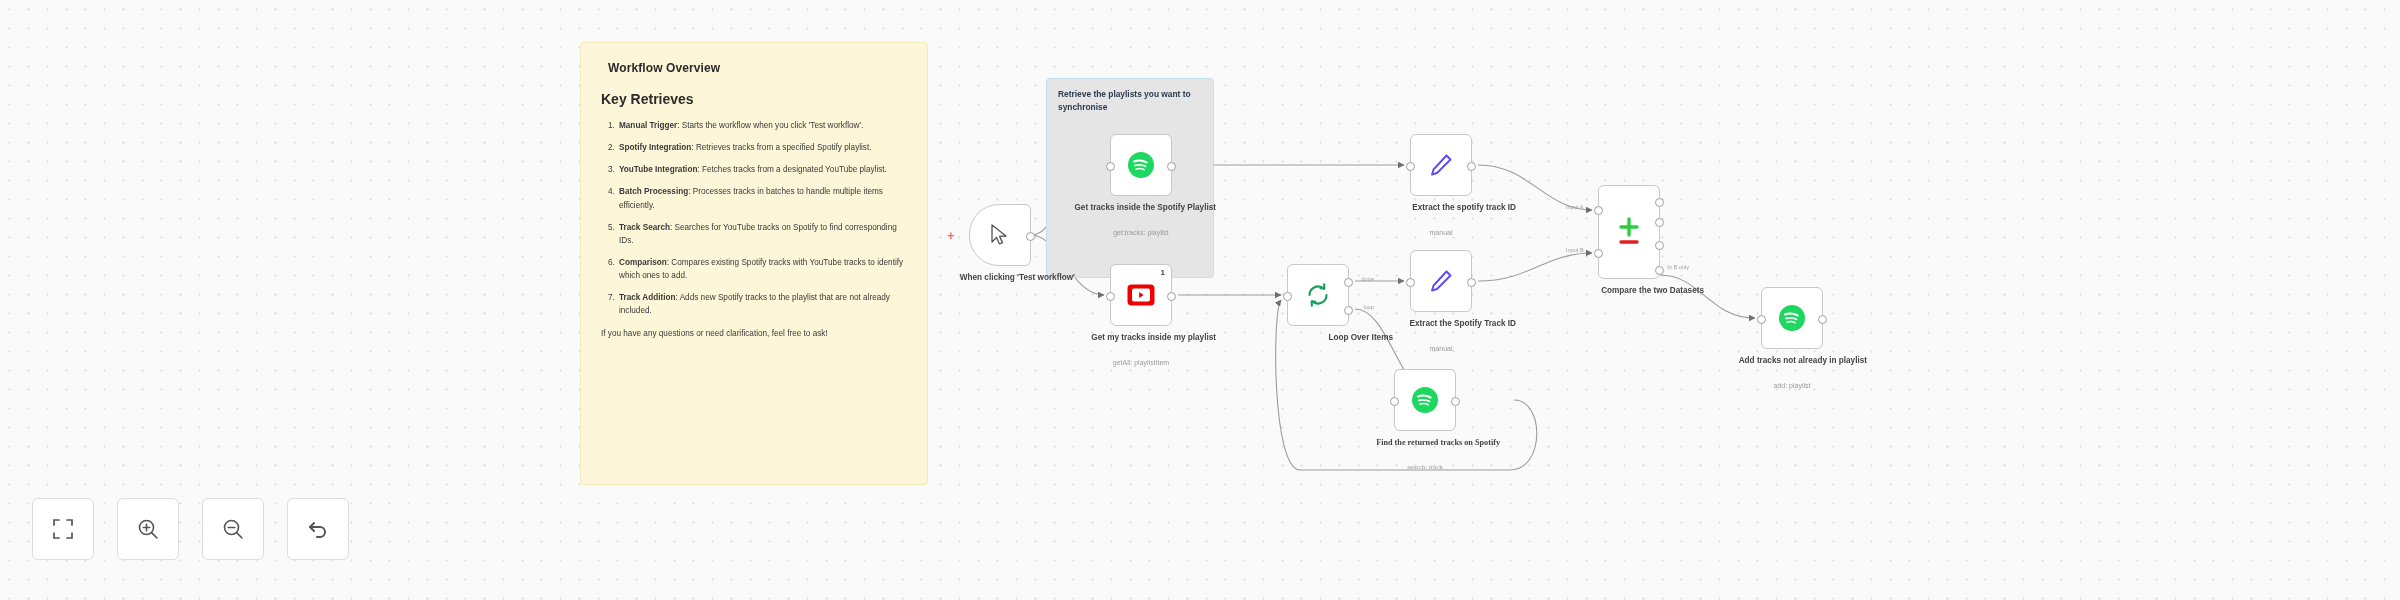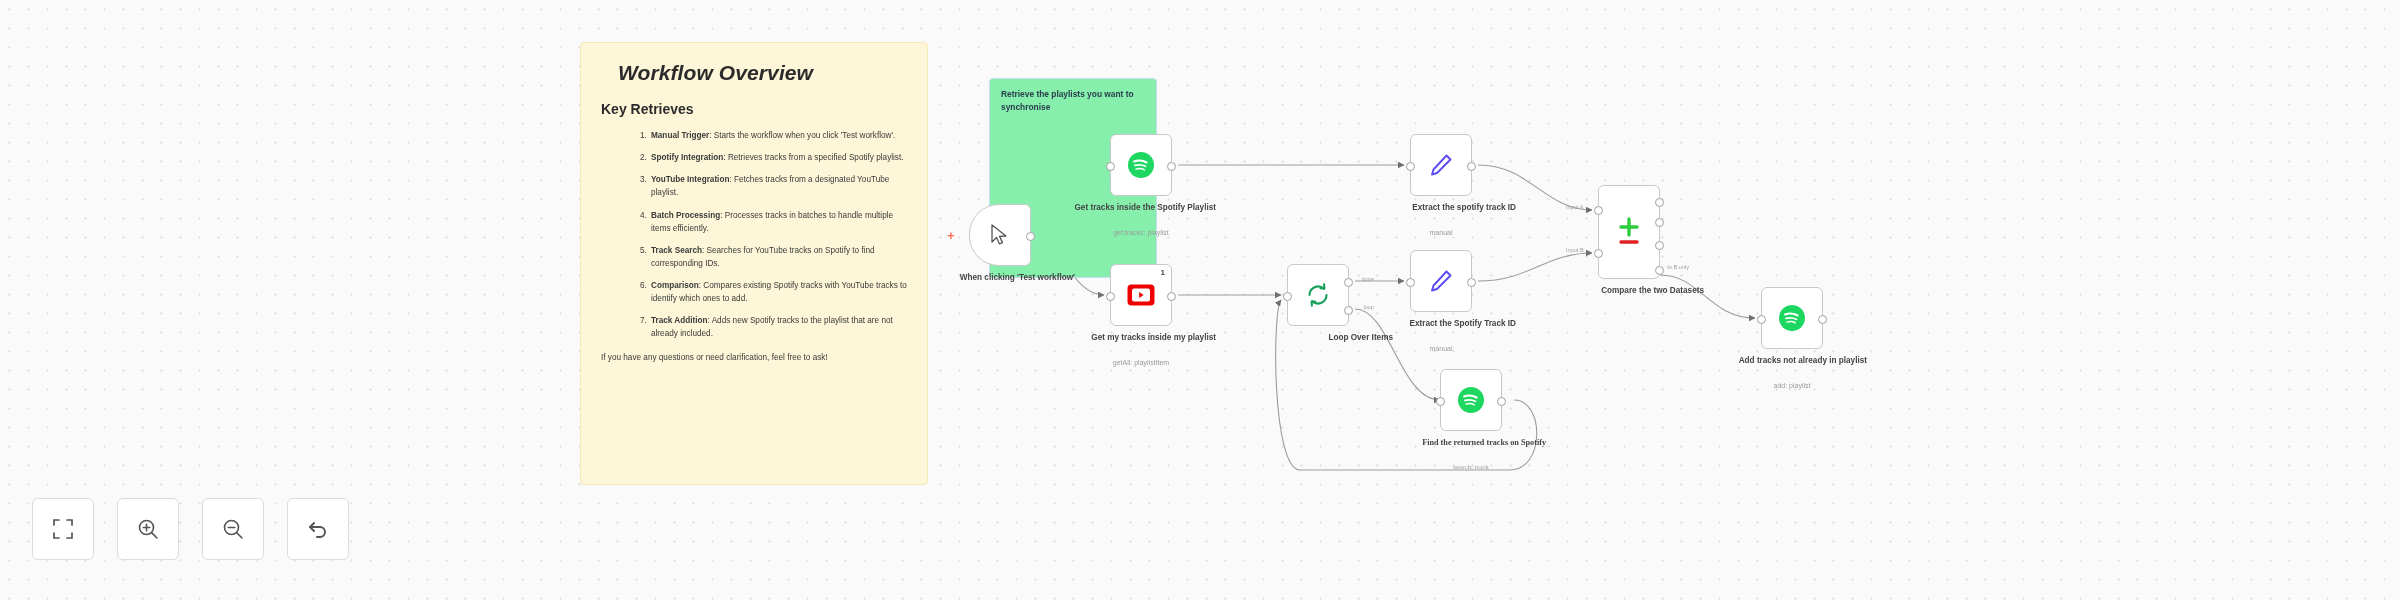--- a/index.html
+++ b/index.html
@@ -15,31 +15,31 @@
   }
   #canvas { position:absolute; inset:0; }
 
   
   .sticky { position:absolute; border-radius:4px; }
   .sticky-yellow {
     left:580px; top:42px; width:348px; height:443px;
     background:#fdf6d8; border:1px solid #f4e9b8;
     padding:18px 20px 10px 20px; color:#333;
   }
-  .sticky-yellow h1 { font-size:21px; margin:0 0 16px 17px; color:#2b2b2b; font-weight:bold; letter-spacing:.1px;font-style:italic;}
+  .sticky-yellow h1 { font-size:12px; margin:0 0 16px 7px; color:#2b2b2b; font-weight:bold; letter-spacing:.1px;}
   .sticky-yellow h2 { font-size:14px; margin:16px 0 12px 0; color:#2b2b2b; font-weight:bold;}
   .sticky-yellow p.intro { font-size:8.2px; line-height:1.65; margin:0; color:#3a3a3a;}
   .sticky-yellow ol { margin:0; padding-left:16px; font-size:8.2px; line-height:1.6; color:#3a3a3a;}
-  .sticky-yellow ol li { margin-bottom:9px; padding-left:2px;margin-left:32px; }
+  .sticky-yellow ol li { margin-bottom:9px; padding-left:2px; }
   .sticky-yellow ol li b { font-weight:bold; }
   .sticky-yellow p.outro { font-size:8.2px; margin:12px 0 0 0; color:#3a3a3a;}
 
   .sticky-blue {
-    left:989px; top:78px; width:168px; height:200px;
-    background:#86efac; border:1px solid #c6dcef;
+    left:1046px; top:78px; width:168px; height:200px;
+    background:#e5e5e5; border:1px solid #c6dcef;
     padding:9px 11px; color:#2b3c4d; font-size:8.4px; line-height:1.5; font-weight:bold;
   }
   .sticky-purple {
     left:1218px; top:497px; width:280px; height:44px;
     background:#e2e0f3; border:1px solid #d4d1ec;
     padding:9px 11px; color:#2f2c47; font-size:8.4px; line-height:1.4; font-weight:bold;
   }
 
   
   .node { position:absolute; }
@@ -231,21 +231,21 @@
             <path d="M18.5 3.5 L22.5 7.5 L9 21 L4 22.5 L5.5 17.5 Z" fill="none" stroke="#5b4cf5" stroke-width="1.9" stroke-linejoin="round"></path>
           </svg>
       </span>
       <div class="port" style="left:-5px; top:27px;"></div>
       <div class="port" style="right:-5px; top:27px;"></div>
     </div>
     <div class="label">Extract the Spotify Track ID</div>
     <div class="sublabel" style="top:94px;">manual</div>
   </div>
 
-  <div class="node" style="left:1440px; top:369px;font-family:Liberation Serif, serif;">
+  <div class="node" style="left:1394px; top:369px;font-family:Liberation Serif, serif;">
     <div class="box">
       <span>
         <svg width="28" height="28" viewBox="0 0 28 28">
           <circle cx="14" cy="14" r="13" fill="#1ed760"></circle>
           <path d="M7 10.4c4.4-1.3 9-1 12.6 1.1" stroke="#fff" stroke-width="2.1" fill="none" stroke-linecap="round"></path>
           <path d="M8 14.4c3.6-1 7.4-.7 10.4.9" stroke="#fff" stroke-width="1.8" fill="none" stroke-linecap="round"></path>
           <path d="M9 18.1c2.9-.8 5.9-.6 8.3.7" stroke="#fff" stroke-width="1.5" fill="none" stroke-linecap="round"></path>
         </svg>
       </span>
       <div class="port" style="left:-5px; top:27px;"></div>

